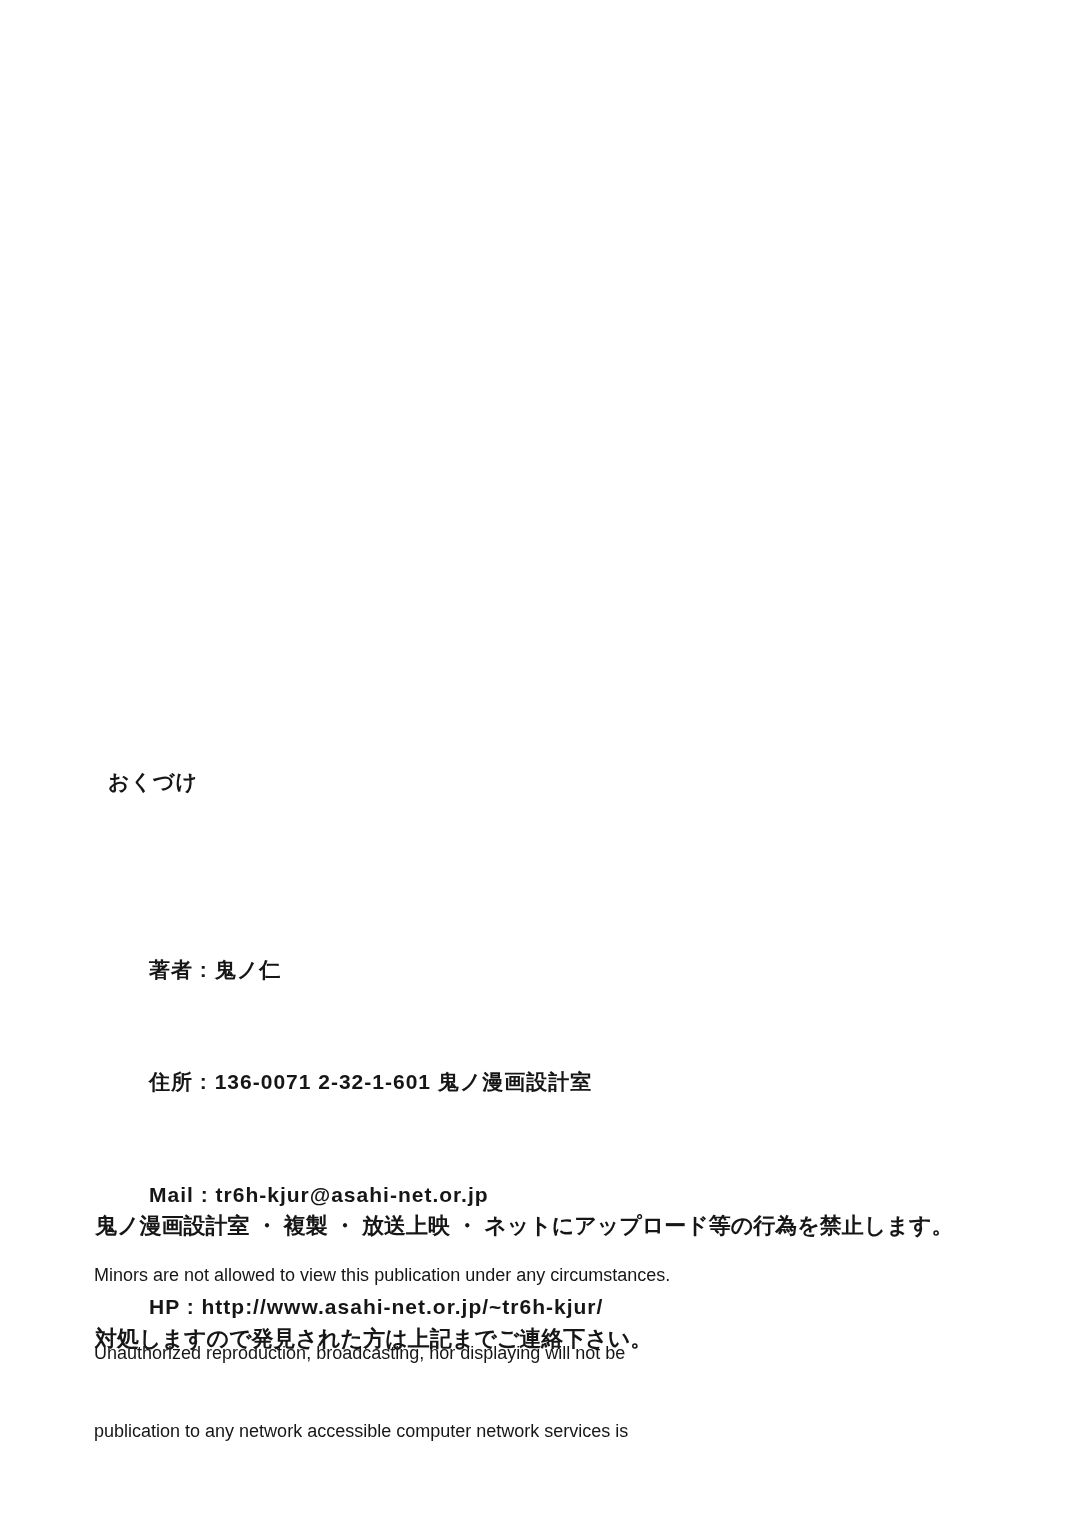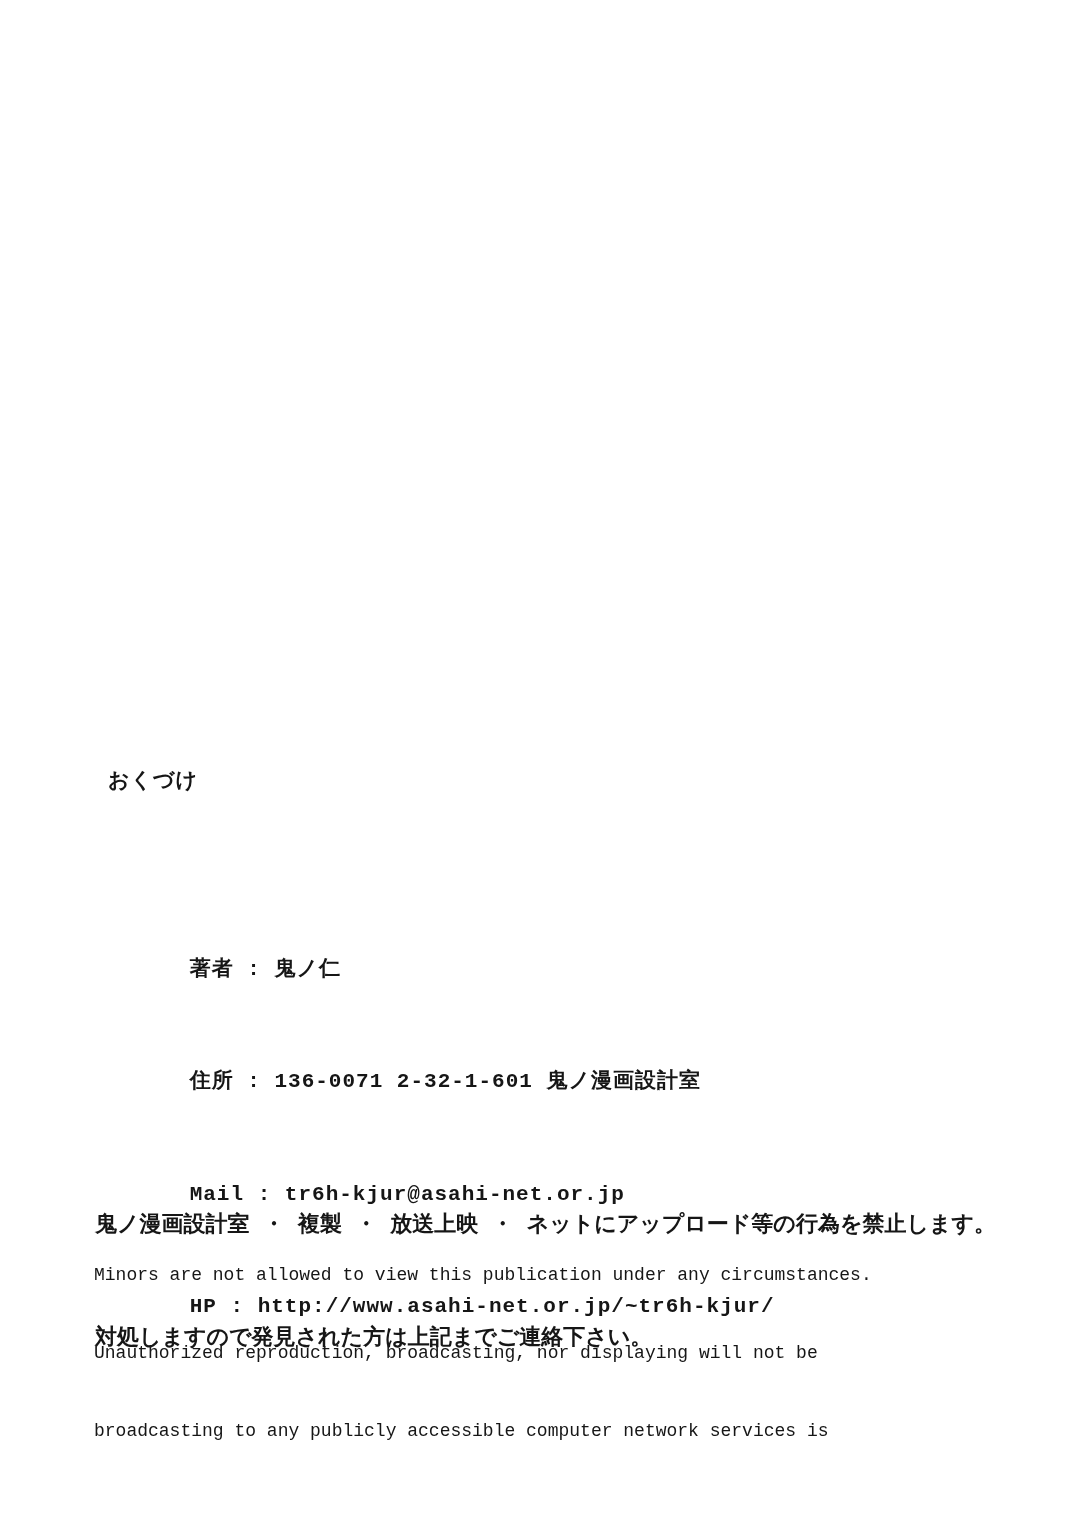--- a/index.html
+++ b/index.html
@@ -7,21 +7,21 @@
     padding: 0;
     background: #ffffff;
   }
   .page {
     position: relative;
     width: 1080px;
     height: 1525px;
     background: #ffffff;
     overflow: hidden;
     color: #161616;
-    font-family: Liberation Mono, monospace;
+    font-family: Liberation Sans, sans-serif;
   }
   .colophon {
     position: absolute;
     left: 108px;
     top: 688px;
     font-size: 21px;
     line-height: 37.5px;
     font-weight: bold;
     letter-spacing: 1px;
     white-space: pre;
@@ -74,20 +74,20 @@
   </div>
 
   <div class="notice-jp">
     <div class="line">鬼ノ漫画設計室 ・ 複製 ・ 放送上映 ・ ネットにアップロード等の行為を禁止します。</div>
     <div class="line">対処しますので発見された方は上記までご連絡下さい。</div>
   </div>
 
   <div class="notice-en">
     <div class="line">Minors are not allowed to view this publication under any circumstances.</div>
     <div class="line">Unauthorized reproduction, broadcasting, nor displaying will not be</div>
-    <div class="line">broadcasting to any publicly accessible computer network services is</div>
+    <div class="line">publication to any network accessible computer network services is</div>
     
     
     
     
   </div>
 
 </div>
 
 </body></html>

